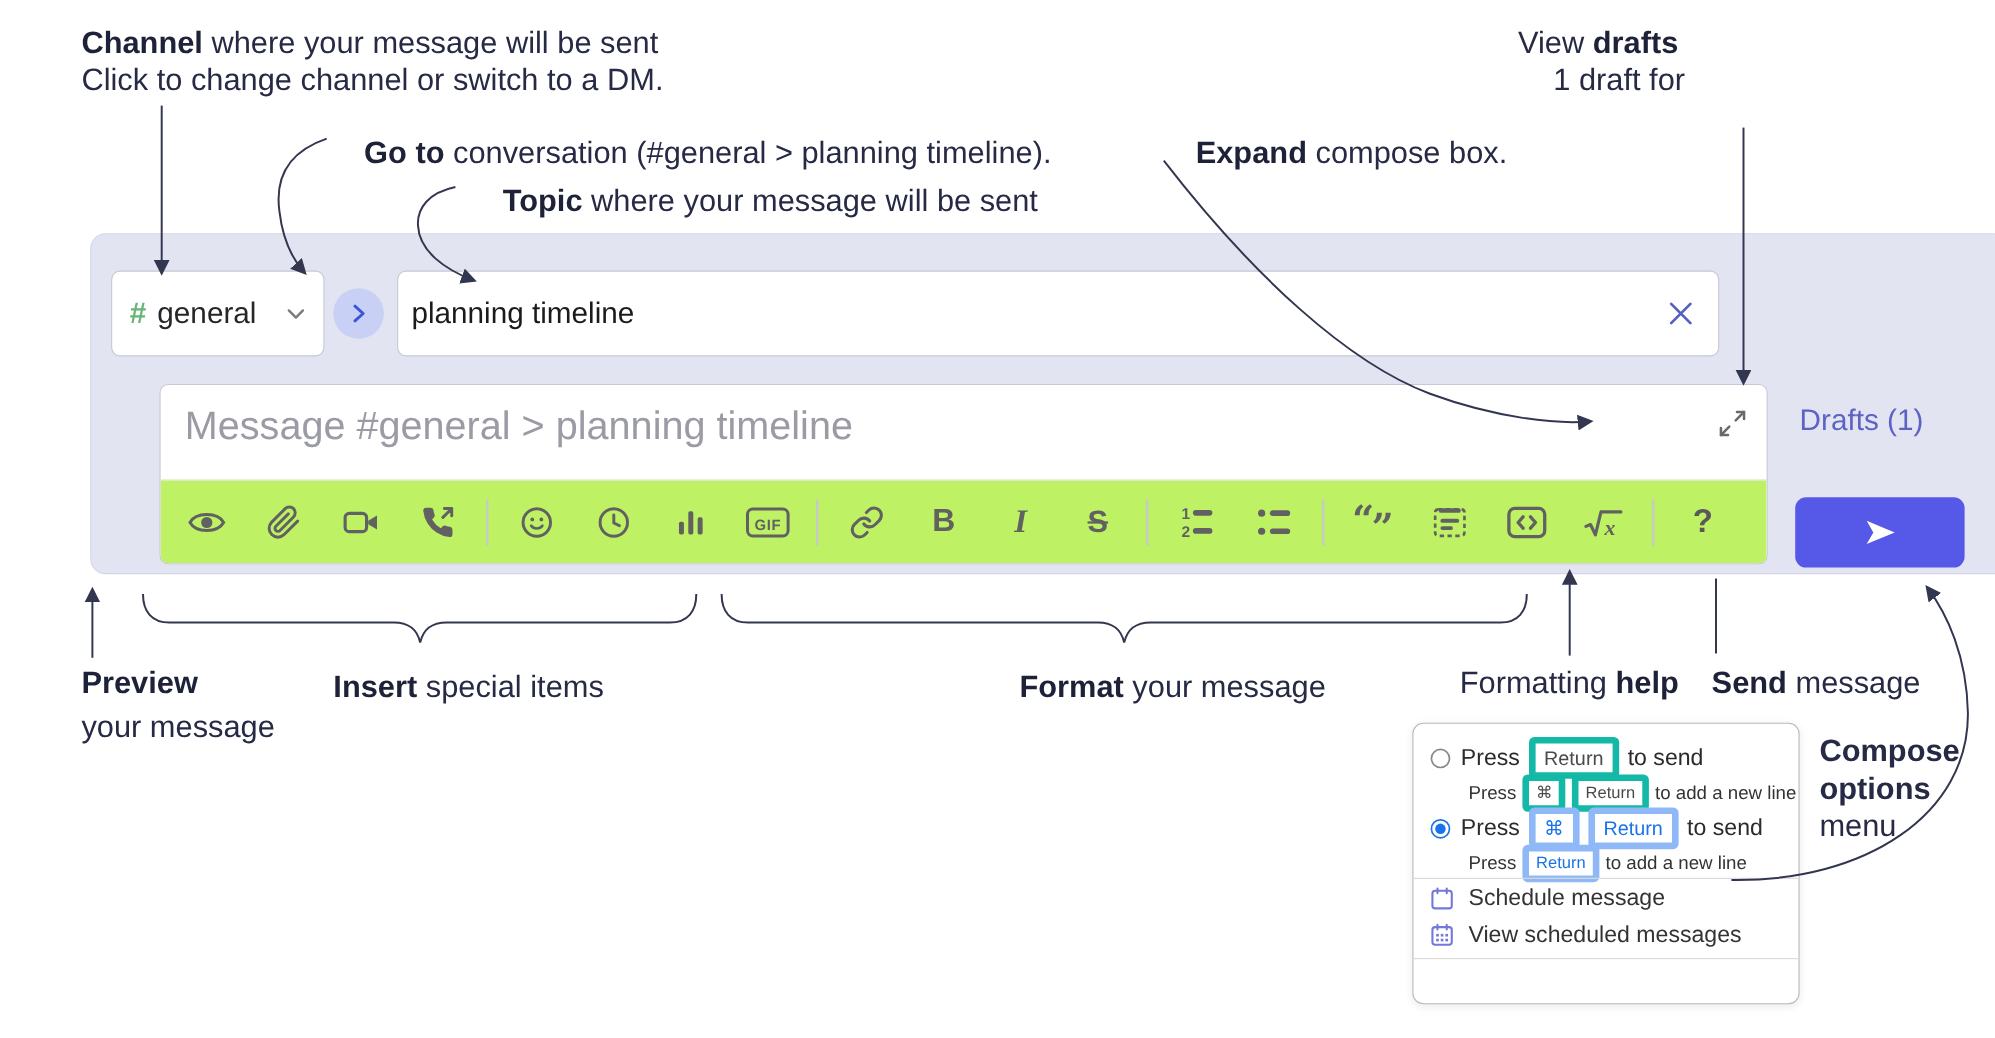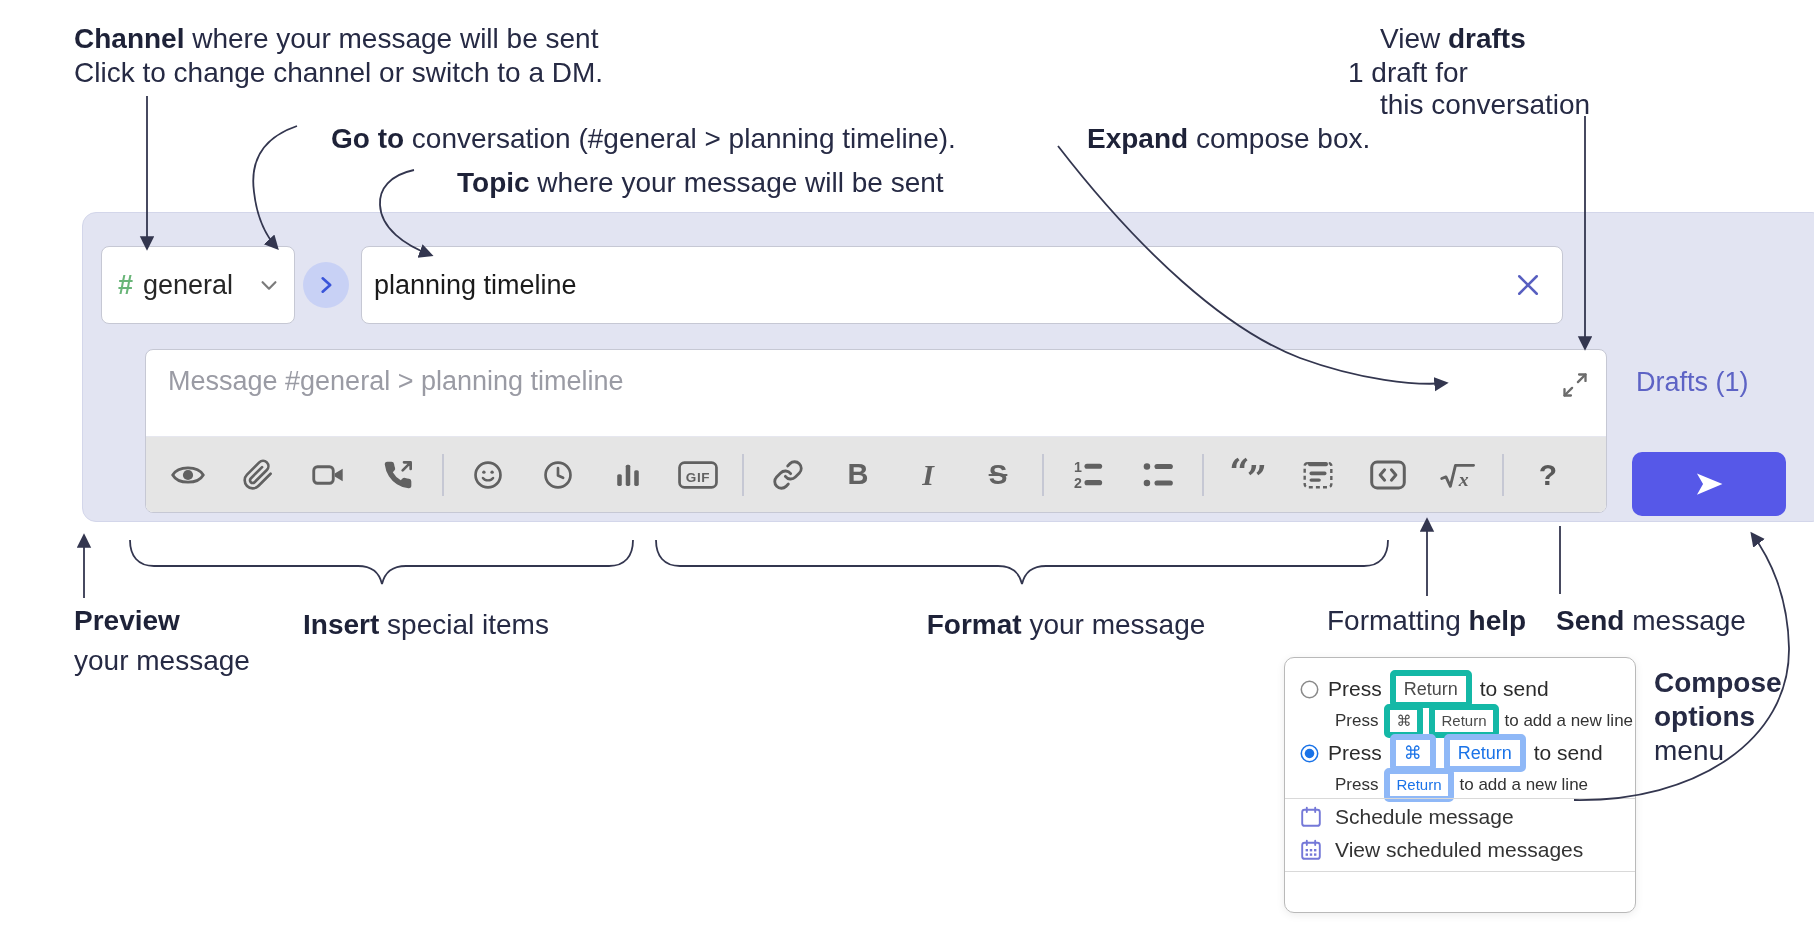--- a/index.html
+++ b/index.html
@@ -37,27 +37,27 @@
   }
   .icon-btn{display:flex;align-items:center;justify-content:center;cursor:pointer;background:none;border:none;padding:0;}
   .close-x{left:1694px;top:38px;width:40px;height:40px;}
   
   .msg-box{
     left:18px;top:136px;width:1462px;height:164px;background:#ffffff;
     border:1px solid #c6c8d4;border-radius:8px;overflow:hidden;
   }
   .msg-input{
     display:block;width:100%;height:98px;border:none;outline:none;resize:none;
-    font-family:"Liberation Sans",sans-serif;font-size:27px;color:#333;
+    font-family:"Liberation Sans",sans-serif;font-size:36px;color:#333;
     padding:16px 60px 0 22px;background:transparent;
   }
   .msg-input::placeholder{color:#9a9ba4;opacity:1;}
   .expand-btn{position:absolute;right:14px;top:18px;width:34px;height:34px;}
   .toolbar{
-    position:absolute;left:0;right:0;bottom:0;height:76px;background:#e5e5e5;
+    position:absolute;left:0;right:0;bottom:0;height:76px;background:#bef264;
     border-top:1px solid #e6e7ef;display:flex;align-items:center;padding:0 16px;
   }
   .tb-icon{
     width:44px;height:44px;display:flex;align-items:center;justify-content:center;
     color:#616161;cursor:pointer;flex:none;margin:0 13px;
   }
   .tb-icon svg{display:block;}
   .tb-div{width:2px;height:42px;background:#c6c8d4;flex:none;margin:0 9px;}
   .glyph-b{font-size:29px;font-weight:800;}
   .glyph-i{font-size:30px;font-style:italic;font-weight:600;font-family:"Liberation Serif",serif;}
@@ -99,22 +99,21 @@
   <div class="abs ann" style="left:30px;top:22px;"><b>Channel</b><span> where your message will be sent</span></div>
   <div class="abs ann it" style="left:30px;top:56px;">Click to change channel or switch to a DM.</div>
 
   <div class="abs ann" style="left:287px;top:122px;"><b>Go to</b><span> conversation (#general &gt; planning timeline).</span></div>
 
   <div class="abs ann" style="left:413px;top:166px;"><b>Topic</b><span> where your message will be sent</span></div>
 
   <div class="abs ann" style="left:1043px;top:122px;"><b>Expand</b><span> compose box.</span></div>
 
   <div class="abs ann" style="left:1336px;top:22px;"><span>View </span><b>drafts</b></div>
-  <div class="abs ann it" style="left:1304px;top:56px;">1 draft for</div>
-  <div class="abs ann it" style="left:1336px;top:88px;">this conversation</div>
+  <div class="abs ann it" style="left:1368px;top:56px;">1 draft for</div>
 
   <div class="abs compose">
 
     <div class="pill channel-btn">
       <span class="hash">#</span>
       <span class="channel-label">general</span>
       <svg width="22" height="22" viewBox="0 0 24 24">
           <path d="M5 9 L12 16 L19 9" fill="none" stroke="#7b7b7b" stroke-width="2.4" stroke-linecap="round" stroke-linejoin="round"></path>
         </svg>
     </div>

